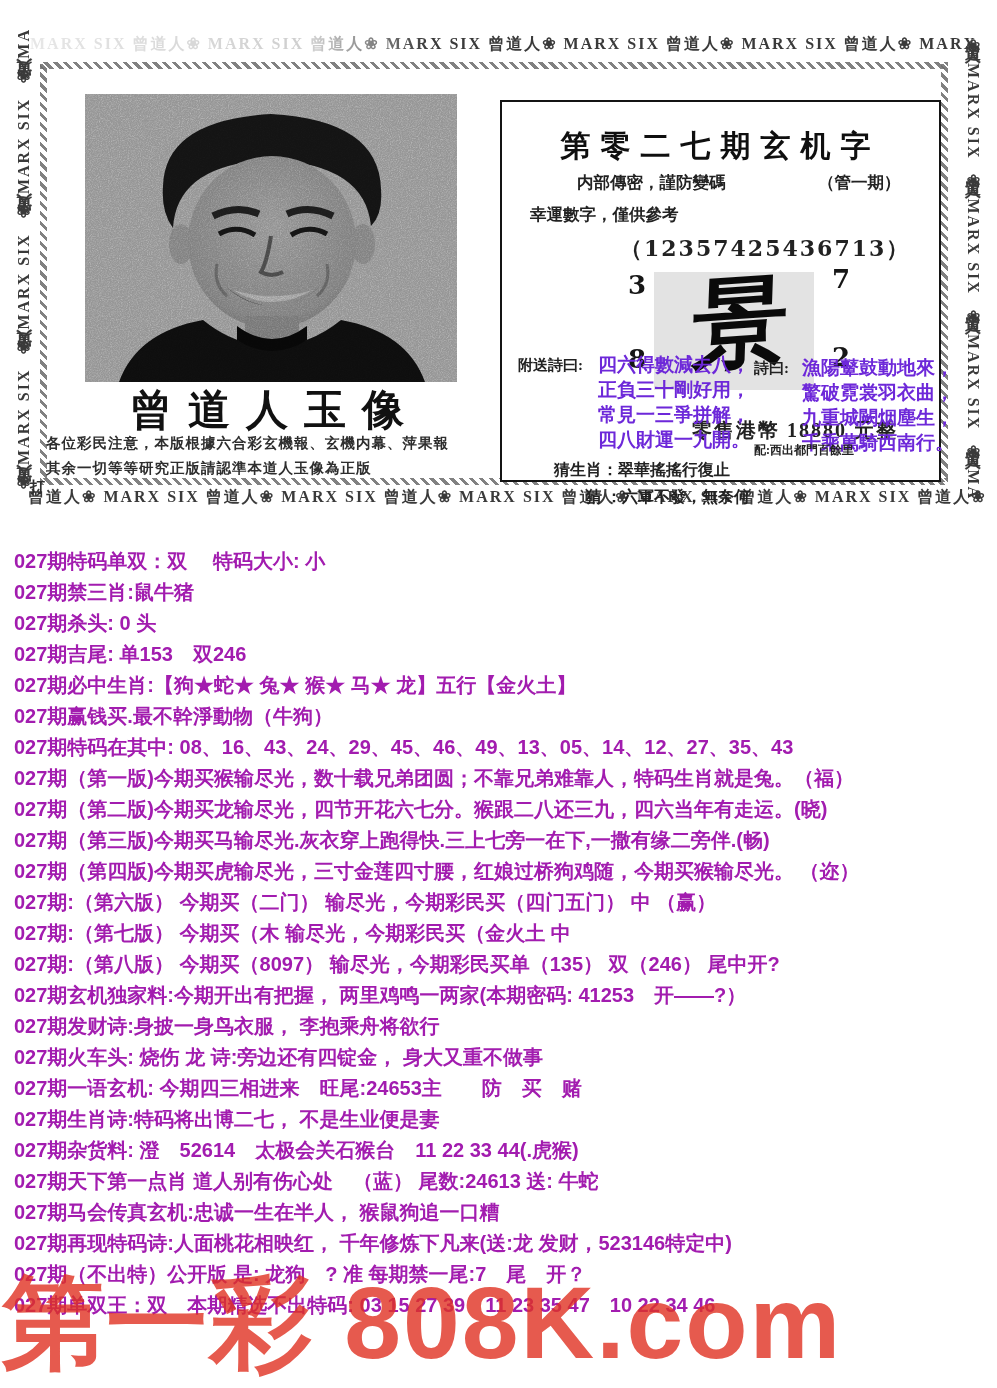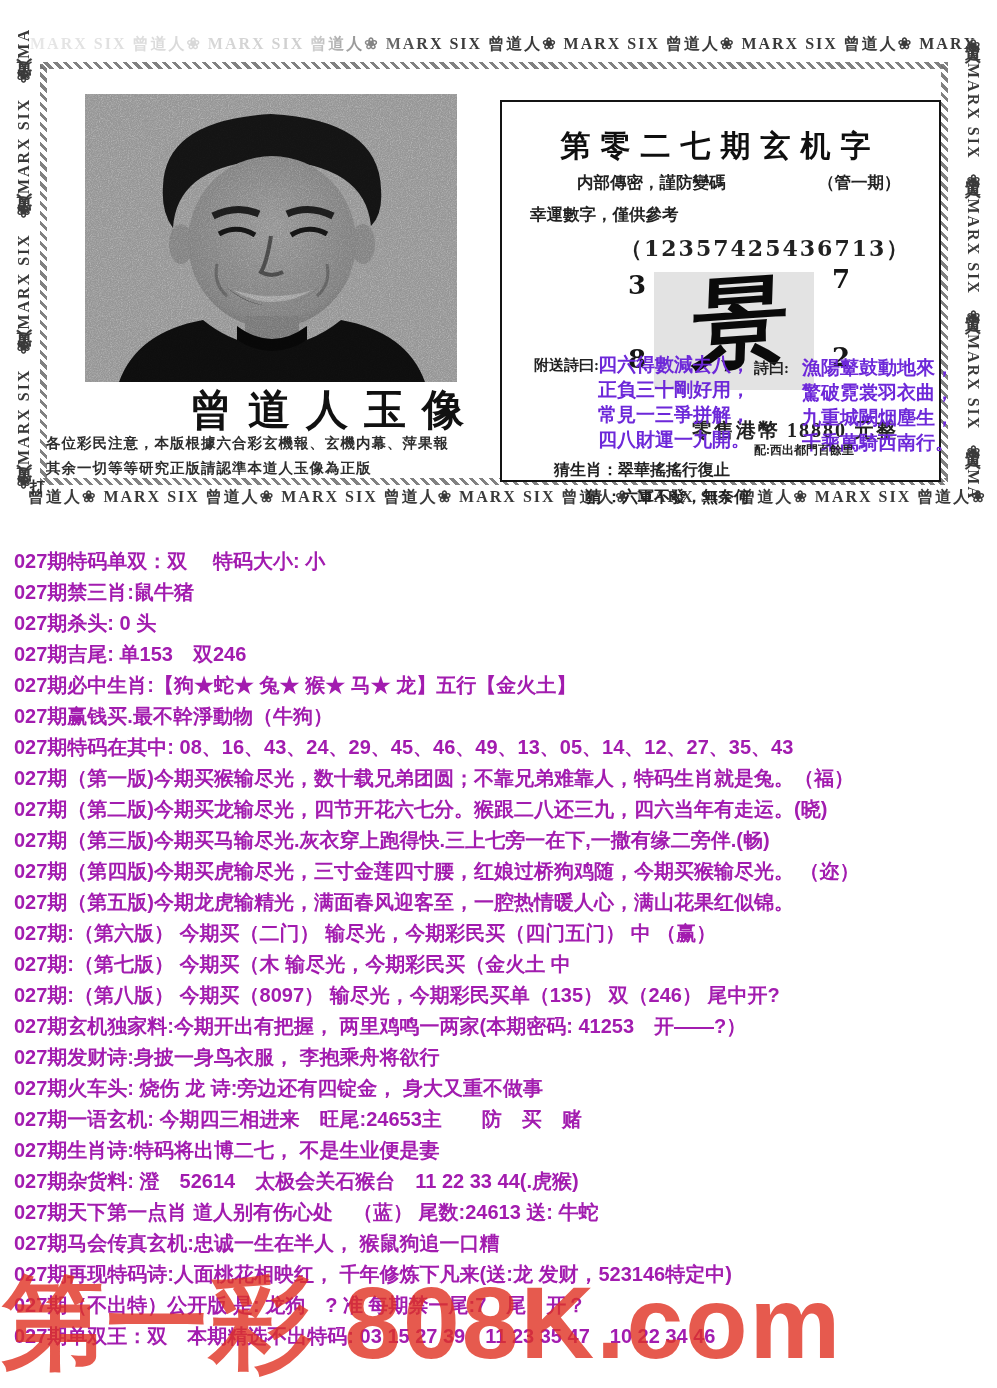--- a/index.html
+++ b/index.html
@@ -20,21 +20,21 @@
   .chain{position:absolute;background:repeating-linear-gradient(45deg,#6b6b6b 0 3px,transparent 3px 7px);opacity:.85;}
   .chain.h{height:7px;left:40px;width:908px;}
   .chain.v{width:7px;top:64px;height:418px;}
   #chain-top{top:62px;}
   #chain-bottom{top:478px;}
   #chain-left{left:40px;}
   #chain-right{left:941px;}
 
   
   #photo{position:absolute;left:85px;top:94px;width:372px;height:288px;}
-  #caption{position:absolute;left:70px;top:382px;width:410px;text-align:right;
+  #caption{position:absolute;left:70px;top:382px;width:410px;text-align:center;
            font-family:"Liberation Serif",serif;font-weight:bold;font-size:42px;letter-spacing:16px;color:#111;}
   .note{position:absolute;left:46px;font-family:"Liberation Serif",serif;font-weight:bold;
         font-size:14.5px;color:#2e2e2e;letter-spacing:1px;white-space:nowrap;}
   #note1{top:434px;}
   #note2{top:459px;}
   #note3{top:478px;left:30px;font-size:15px;}
 
   
   #mystery-box{position:absolute;left:500px;top:100px;width:437px;height:378px;
                border:2px solid #141414;background:#fff;}
@@ -51,21 +51,21 @@
             font-family:"Liberation Serif",serif;font-weight:bold;font-size:96px;color:#0a0a0a;
             transform:rotate(-4deg) skewX(-6deg);}
   .corner-num{position:absolute;font-family:"DejaVu Serif",serif;font-weight:bold;font-size:26px;color:#161616;}
   #num-tl{left:126px;top:168px;}
   #num-tr{left:330px;top:162px;}
   #num-bl{left:126px;top:242px;}
   #num-br{left:330px;top:240px;}
   #mb-price{left:190px;top:315px;font-size:20px;letter-spacing:2px;}
 
   .poem-label{position:absolute;font-family:"Liberation Serif",serif;font-weight:bold;font-size:15px;color:#222;}
-  #poem-left-label{left:32px;top:254px;}
+  #poem-left-label{left:16px;top:254px;}
   #poem-right-label{left:252px;top:257px;}
   .poem-col{position:absolute;font-family:"Liberation Serif",serif;font-weight:bold;
             font-size:19px;color:#6d28d9;line-height:25px;white-space:nowrap;}
   #poem-left{left:96px;top:250px;}
   #poem-right{left:300px;top:253px;text-align:center;}
   #mb-zodiac{left:52px;top:358px;font-size:16px;}
   #mb-match{left:252px;top:340px;font-size:12px;}
   #mb-guess{left:84px;top:385px;font-size:16px;}
 
   
@@ -177,21 +177,20 @@
       <div class="row">027期禁三肖:鼠牛猪</div>
       <div class="row">027期杀头: 0 头</div>
       <div class="row">027期吉尾: 单153　双246</div>
       <div class="row">027期必中生肖:【狗★蛇★ 兔★ 猴★ 马★ 龙】五行【金火土】</div>
       <div class="row">027期赢钱买.最不幹淨動物（牛狗）</div>
       <div class="row">027期特码在其中: 08、16、43、24、29、45、46、49、13、05、14、12、27、35、43</div>
       <div class="row">027期（第一版)今期买猴输尽光，数十载兄弟团圆；不靠兄弟难靠人，特码生肖就是兔。（福）</div>
       <div class="row">027期（第二版)今期买龙输尽光，四节开花六七分。猴跟二八还三九，四六当年有走运。(晓)</div>
       <div class="row">027期（第三版)今期买马输尽光.灰衣穿上跑得快.三上七旁一在下,一撒有缘二旁伴.(畅)</div>
       <div class="row">027期（第四版)今期买虎输尽光，三寸金莲四寸腰，红娘过桥狗鸡随，今期买猴输尽光。 （迩）</div>
-      <div class="row">027期（第五版)今期龙虎输精光，满面春风迎客至，一腔热情暖人心，满山花果红似锦。</div>
       <div class="row">027期:（第六版） 今期买（二门） 输尽光，今期彩民买（四门五门） 中 （赢）</div>
       <div class="row">027期:（第七版） 今期买（木  输尽光，今期彩民买（金火土  中</div>
       <div class="row">027期:（第八版） 今期买（8097） 输尽光，今期彩民买单（135） 双（246） 尾中开?</div>
       <div class="row">027期玄机独家料:今期开出有把握， 两里鸡鸣一两家(本期密码: 41253　开——?）</div>
       <div class="row">027期发财诗:身披一身鸟衣服， 李抱乘舟将欲行</div>
       <div class="row">027期火车头: 烧伤 龙  诗:旁边还有四锭金， 身大又重不做事</div>
       <div class="row">027期一语玄机: 今期四三相进来　旺尾:24653主　　防　买　赌</div>
       <div class="row">027期生肖诗:特码将出博二七， 不是生业便是妻</div>
       <div class="row">027期杂货料: 澄　52614　太极会关石猴台　11 22 33 44(.虎猴)</div>
       <div class="row">027期天下第一点肖  道人别有伤心处　（蓝） 尾数:24613 送: 牛蛇</div>

